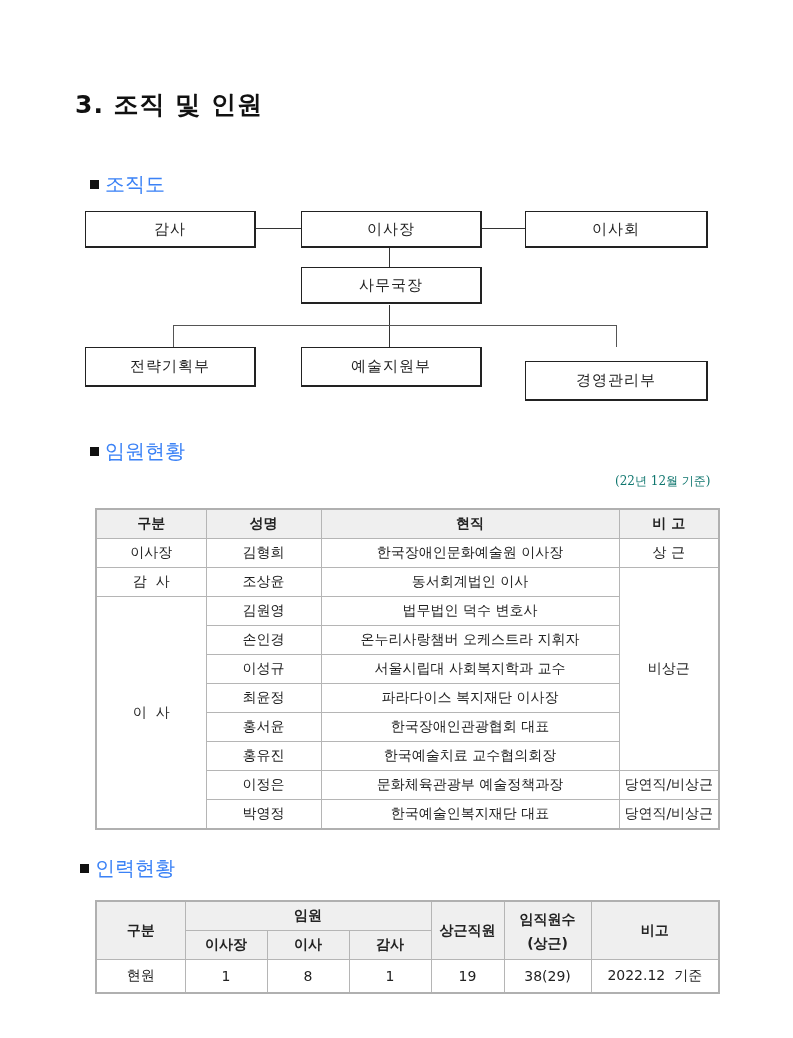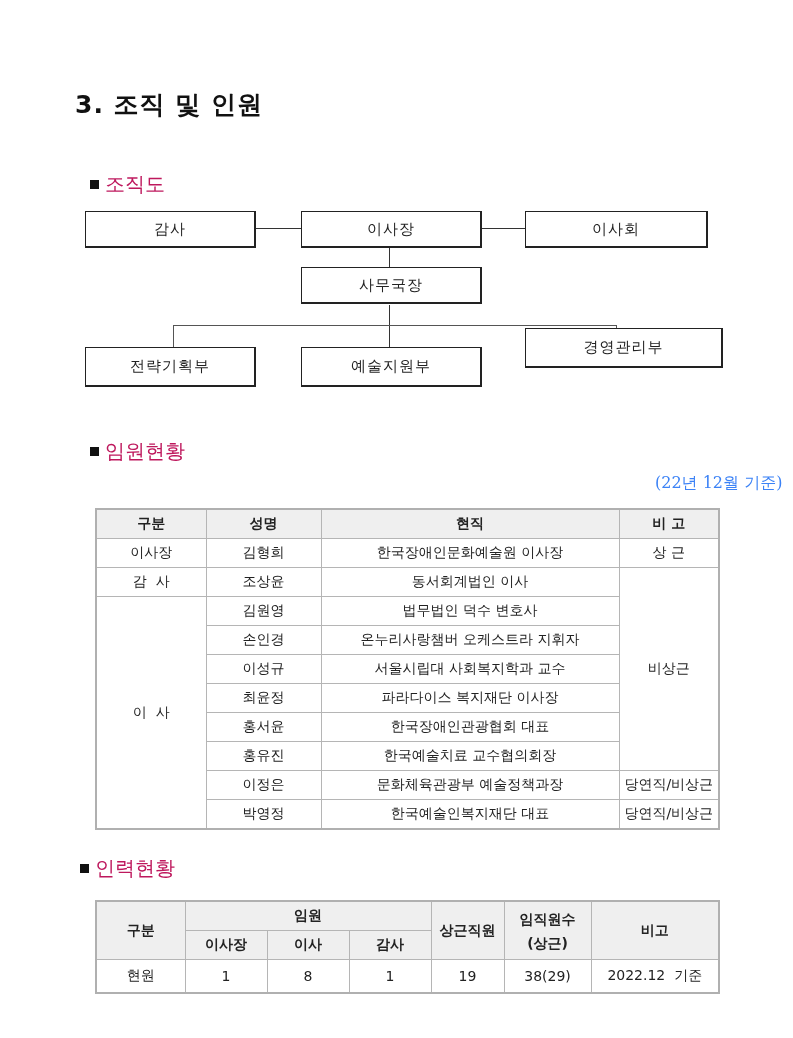--- a/index.html
+++ b/index.html
@@ -6,21 +6,21 @@
   body {
     width: 793px; height: 1038px; position: relative; overflow: hidden;
     font-family: "DejaVu Sans", "Liberation Sans", sans-serif; color: #111;
   }
   .abs { position: absolute; }
   .title {
     left: 75px; top: 88px; font-size: 25px; font-weight: bold; letter-spacing: 1px;
     font-family: "DejaVu Sans", sans-serif;
   }
   .sec {
-    font-family: "DejaVu Serif", "Liberation Serif", serif; font-size: 20px; color: #be185d;
+    font-family: "DejaVu Serif", "Liberation Serif", serif; font-size: 20px; color: #3b82f6;
     display: flex; align-items: center;
   }
   .sec .sq { width: 9px; height: 9px; background: #111; display: inline-block; margin-right: 6px; }
   
   .box {
     position: absolute; box-sizing: border-box; border: 1px solid #222;
     border-right-width: 2px; border-bottom-width: 2px;
     background: #fff; display: flex; align-items: center; justify-content: center;
     font-size: 15px; color: #222; letter-spacing: 1px;
   }
@@ -30,21 +30,21 @@
   td, th {
     border: 1px solid #b5b5b5; text-align: center; vertical-align: middle;
     font-size: 14px; color: #222; padding: 0; font-weight: normal; margin-left: 18px;
   }
   th { background: #efefef; font-weight: bold; }
   .t1 { left: 95px; top: 508px; width: 623px; border: 2px solid #b0b0b0; }
   .t1 td, .t1 th { height: 28px; }
   .t2 { left: 95px; top: 900px; width: 623px; border: 2px solid #b0b0b0; }
   .t2 th { height: 28px; }
   .t2 td { height: 32px; }
-  .note { left: 615px; top: 473px; font-family: "DejaVu Serif", serif; font-size: 16px; color: #3b82f6; margin-left: 40px; }
+  .note { left: 615px; top: 473px; font-family: "DejaVu Serif", serif; font-size: 12px; color: #0f766e; }
 </style>
 </head>
 <body>
 
 <div class="abs title">3. 조직 및 인원</div>
 
 <div class="abs sec" style="left:90px; top:171px;">
   <span class="sq"></span>
   <span>조직도</span>
 </div>
@@ -58,21 +58,21 @@
   <div class="line" style="left:173px; top:325px; width:444px; height:1px; background:#555;"></div>
   <div class="line" style="left:173px; top:325px; width:1px; height:22px; background:#555;"></div>
   <div class="line" style="left:616px; top:325px; width:1px; height:22px; background:#555;"></div>
 
   <div class="box" style="left:85px; top:211px; width:171px; height:37px;">감사</div>
   <div class="box" style="left:301px; top:211px; width:181px; height:37px;">이사장</div>
   <div class="box" style="left:525px; top:211px; width:183px; height:37px;">이사회</div>
   <div class="box" style="left:301px; top:267px; width:181px; height:37px;">사무국장</div>
   <div class="box" style="left:85px; top:347px; width:171px; height:40px;">전략기획부</div>
   <div class="box" style="left:301px; top:347px; width:181px; height:40px;">예술지원부</div>
-  <div class="box" style="left:525px; top:328px; width:198px; height:40px;font-family:Liberation Mono, monospace;">경영관리부</div>
+  <div class="box" style="left:525px; top:361px; width:183px; height:40px;font-family:Liberation Mono, monospace;">경영관리부</div>
 </div>
 
 <div class="abs sec" style="left:90px; top:438px;">
   <span class="sq"></span>
   <span>임원현황</span>
 </div>
 <div class="abs note">(22년 12월 기준)</div>
 
 <table class="t1">
   <colgroup>

